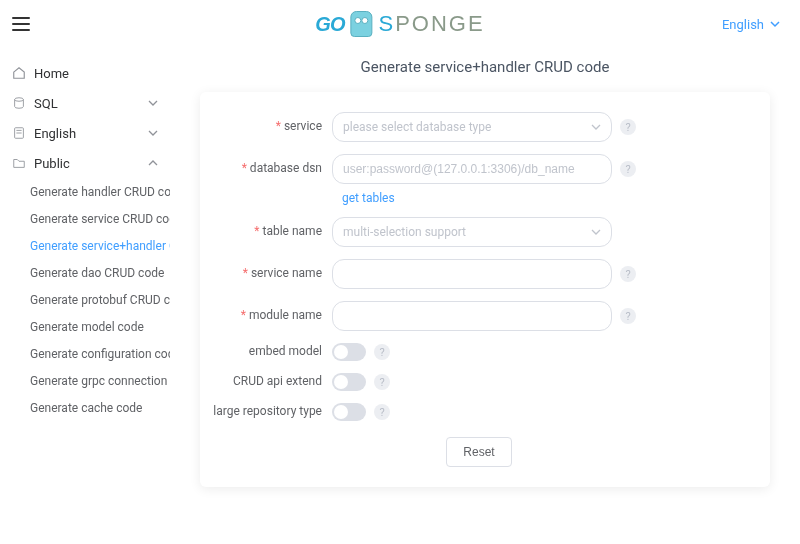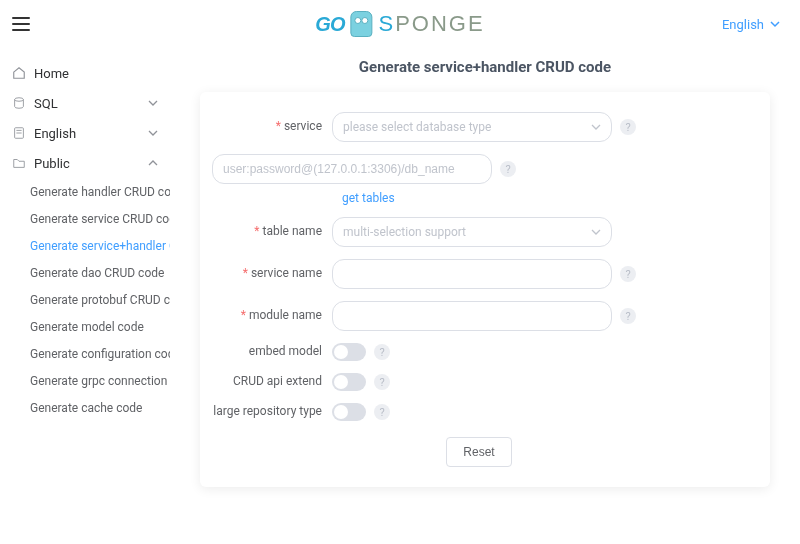--- a/index.html
+++ b/index.html
@@ -18,21 +18,21 @@
   .lang svg { width: 10px; height: 10px; }
   .body { display: flex; height: calc(100% - 48px); }
   .sidebar { width: 170px; padding: 10px 0; overflow: hidden; }
   .nav-item { display: flex; align-items: center; height: 30px; padding: 0 12px; cursor: pointer; color: #303133; font-size: 13px; gap: 8px; }
   .nav-item .icon { width: 14px; height: 14px; flex-shrink: 0; display: flex; align-items: center; justify-content: center; color: #909399; }
   .nav-item .chev { margin-left: auto; width: 10px; height: 10px; color: #909399; }
   .sub-items { padding-left: 0; }
   .sub-item { height: 27px; display: flex; align-items: center; padding-left: 30px; font-size: 12px; color: #606266; cursor: pointer; white-space: nowrap; overflow: hidden; }
   .sub-item.active { color: #409eff; }
   .main { flex: 1; padding: 10px 30px 20px; overflow: auto; }
-  .page-title { text-align: center; color: #4b5563; font-size: 15px; font-weight: 700; margin-bottom: 16px; }
+  .page-title { text-align: center; color: #4b5563; font-size: 15px; font-weight: 400; margin-bottom: 16px; }
   .card { background: #fff; border-radius: 6px; box-shadow: 0 2px 12px rgba(0,0,0,0.08); padding: 20px 24px 20px 12px; }
   .form-row { display: flex; align-items: center; margin-bottom: 12px; }
   .form-label { width: 120px; text-align: right; padding-right: 10px; font-size: 12px; color: #606266; line-height: 1.3; }
   .form-label .req { color: #f56c6c; margin-right: 3px; }
   .form-control { flex: 1; display: flex; align-items: center; gap: 8px; }
   .input, .select { height: 30px; border: 1px solid #dcdfe6; border-radius: 12px; padding: 0 10px; font-size: 12px; color: #606266; background: #fff; width: 100%; max-width: 280px; }
   .input::placeholder { color: #c0c4cc; }
   .select { display: flex; align-items: center; justify-content: space-between; color: #c0c4cc; cursor: pointer; }
   .select svg { width: 10px; height: 10px; color: #c0c4cc; }
   .help { width: 16px; height: 16px; border-radius: 50%; background: #eceef2; color: #b9bec8; font-size: 11px; display: flex; align-items: center; justify-content: center; cursor: pointer; flex-shrink: 0; }
@@ -136,20 +136,21 @@
             <span>please select database type</span>
             <svg viewBox="0 0 10 10">
                 <path d="M1 3 L5 7 L9 3" fill="none" stroke="currentColor" stroke-width="1.3"></path>
               </svg>
           </div>
           <div class="help">?</div>
         </div>
       </div>
 
       <div class="form-row">
+        <div class="form-label"><span class="req">*</span><span>database dsn</span></div>
         <div class="form-control">
           <input class="input" placeholder="user:password@(127.0.0.1:3306)/db_name" style="">
           <div class="help">?</div>
         </div>
       </div>
 
       <div class="link-row">
         <span class="link">get tables</span>
       </div>
 

